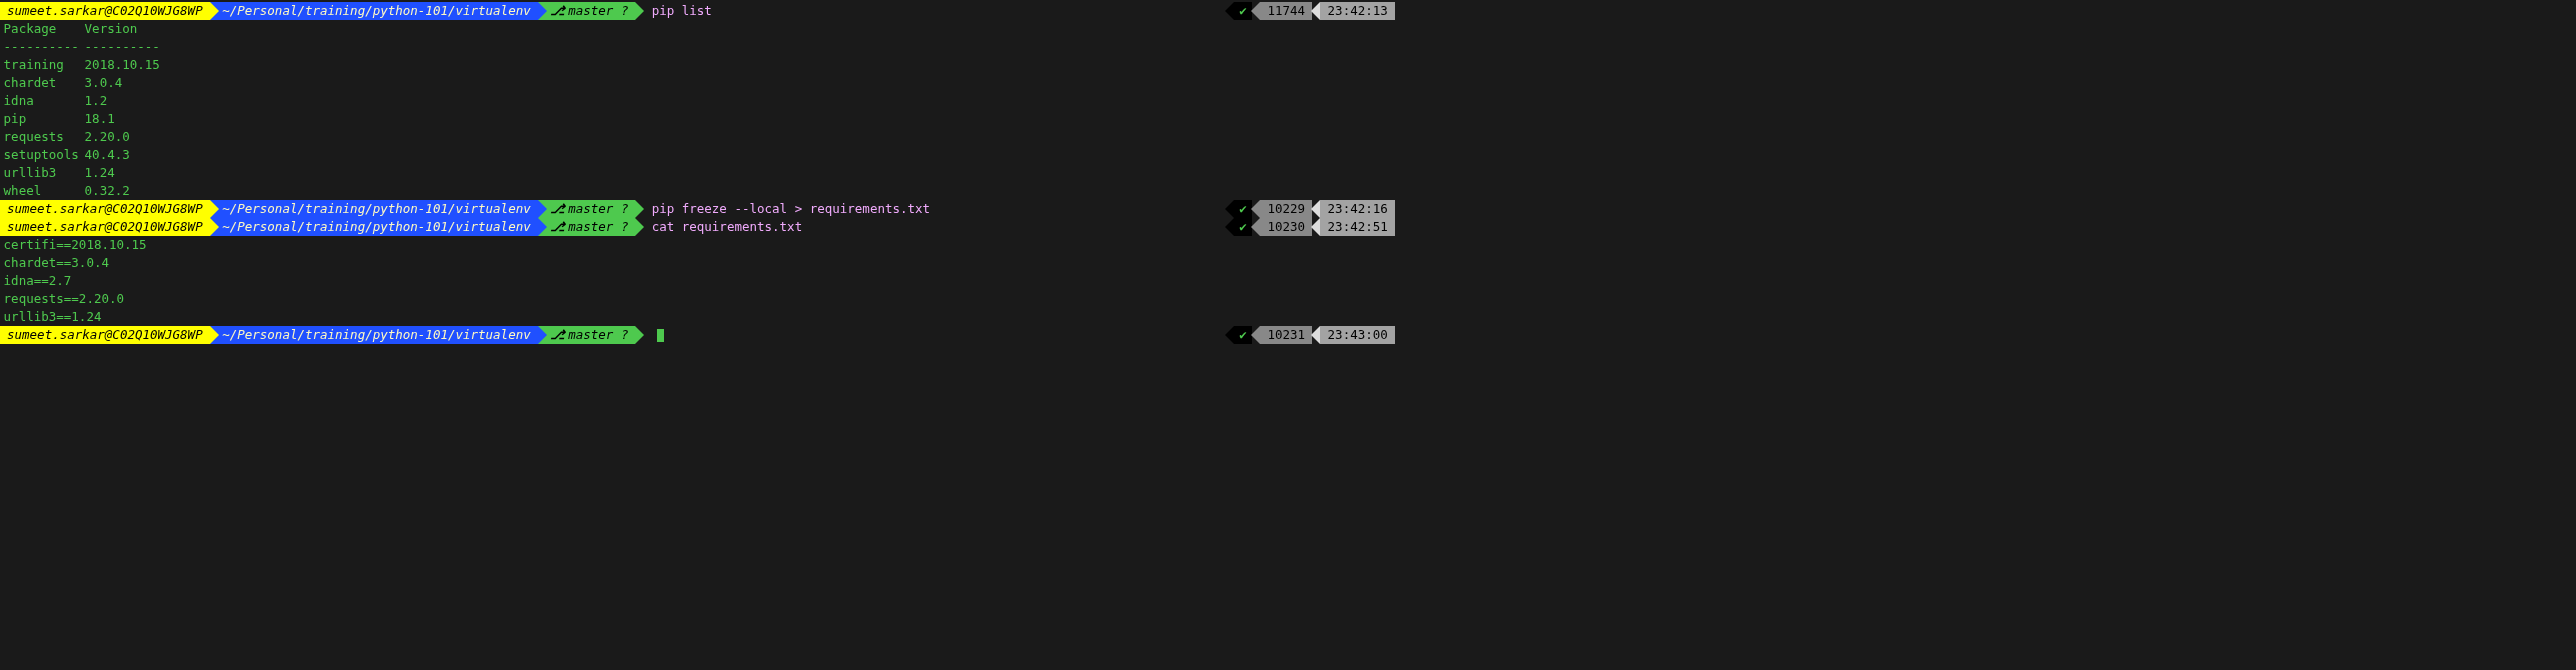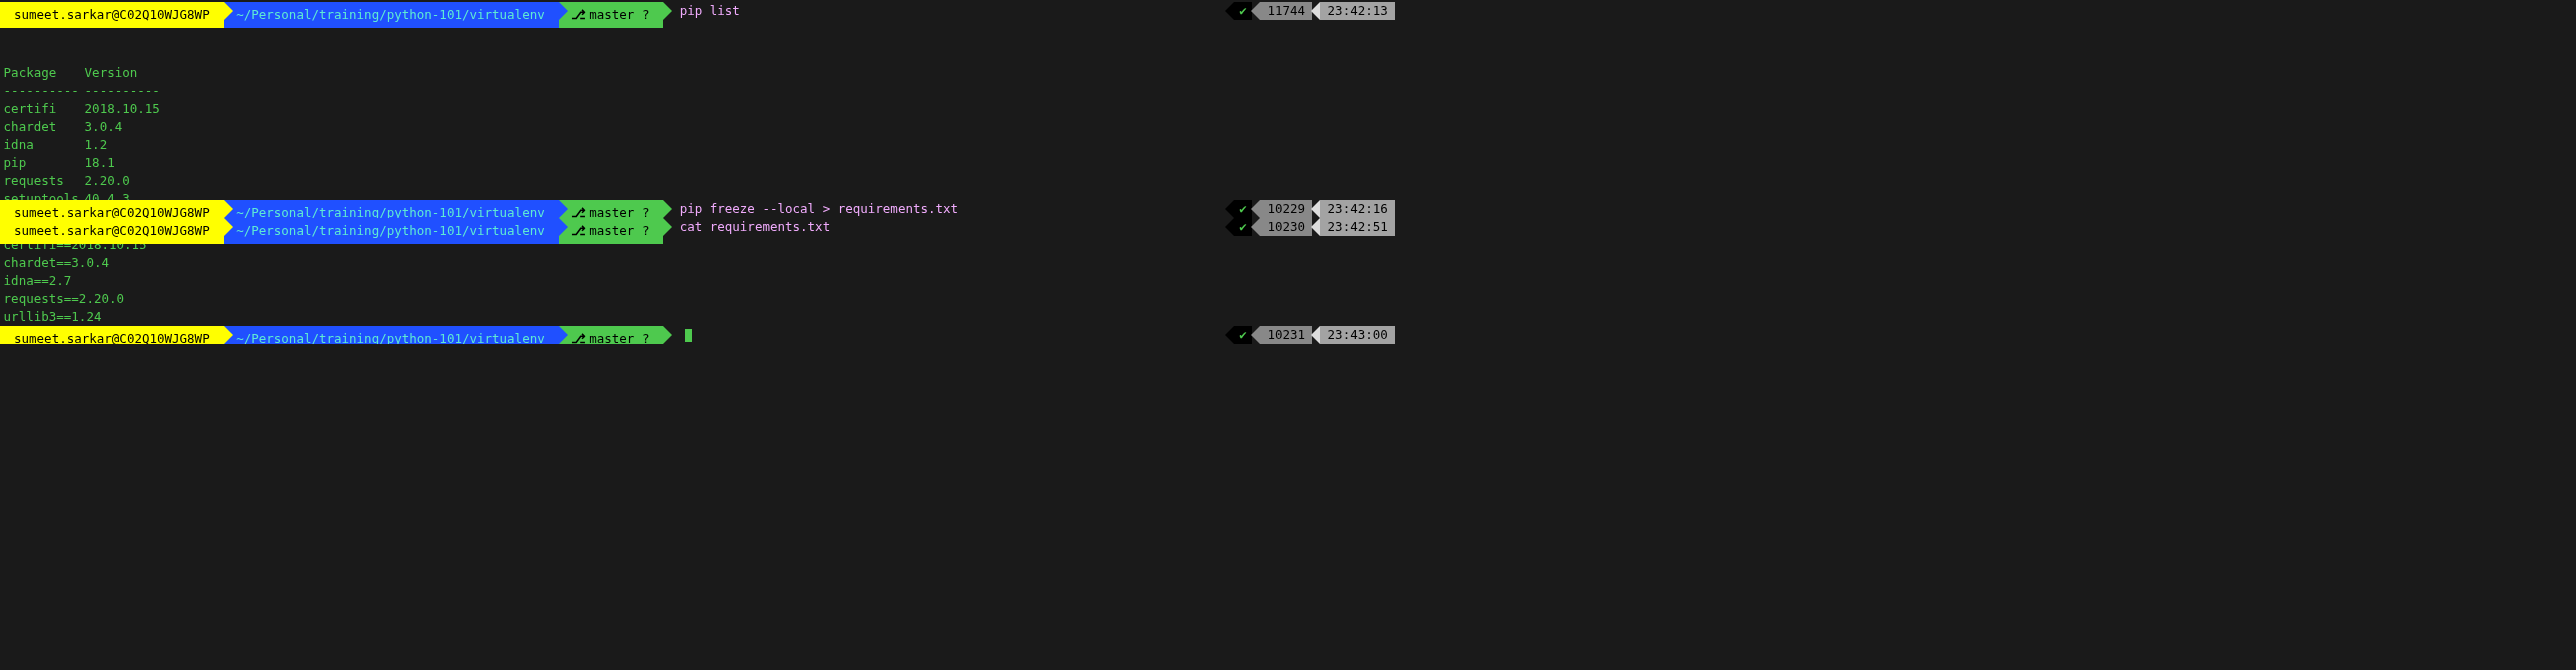--- a/index.html
+++ b/index.html
@@ -19,32 +19,33 @@
     .prompt-line {
       display: flex;
       align-items: stretch;
       height: 18px;
       position: relative;
       width: 100%;
     }
     .seg {
       display: inline-flex;
       align-items: center;
-      padding: 0 14px;
-      height: 26px;
+      padding: 0 7px;
+      height: 18px;
       position: relative;
       white-space: nowrap;
+      font-style: italic;
     }
     .seg-user {
       background: #ffff00;
       color: #000;
     }
     .seg-path {
       background: #2050ff;
-      color: #5eead4;
+      color: #fef9c3;
     }
     .seg-branch {
       background: #4ec94e;
       color: #000;
     }
     .arrow {
       width: 0;
       height: 0;
       border-top: 9px solid transparent;
       border-bottom: 9px solid transparent;
@@ -128,21 +129,20 @@
       color: #4ec94e;
       padding-left: 3.6px;
     }
     .output-line {
       height: 18px;
       display: flex;
     }
     .col-pkg {
       display: inline-block;
       width: 81px;
-      margin-top: 44px;
     }
     .col-ver {
       display: inline-block;
       text-align: center;
     }
     .cursor {
       display: inline-block;
       width: 7.2px;
       height: 12.5px;
       background: #4ec94e;
@@ -180,21 +180,21 @@
   </span>
 </div>
 
 <div class="output-line">
   <span class="output"><span class="col-pkg">Package</span><span class="col-ver">Version</span></span>
 </div>
 <div class="output-line">
   <span class="output"><span class="col-pkg">----------</span><span class="col-ver">----------</span></span>
 </div>
 <div class="output-line">
-    <span class="output"><span class="col-pkg">certifi</span><span class="col-ver">2018.10.15</span></span>
+    <span class="output"><span class="col-pkg">training</span><span class="col-ver">2018.10.15</span></span>
   </div>
 <div class="output-line">
     <span class="output"><span class="col-pkg">chardet</span><span class="col-ver">3.0.4</span></span>
   </div>
 <div class="output-line">
     <span class="output"><span class="col-pkg">idna</span><span class="col-ver">1.2</span></span>
   </div>
 <div class="output-line">
     <span class="output"><span class="col-pkg">pip</span><span class="col-ver">18.1</span></span>
   </div>

